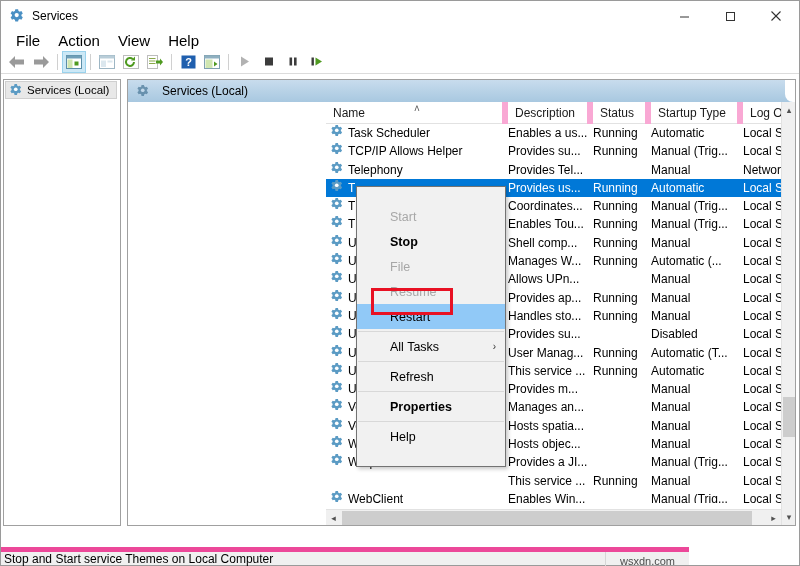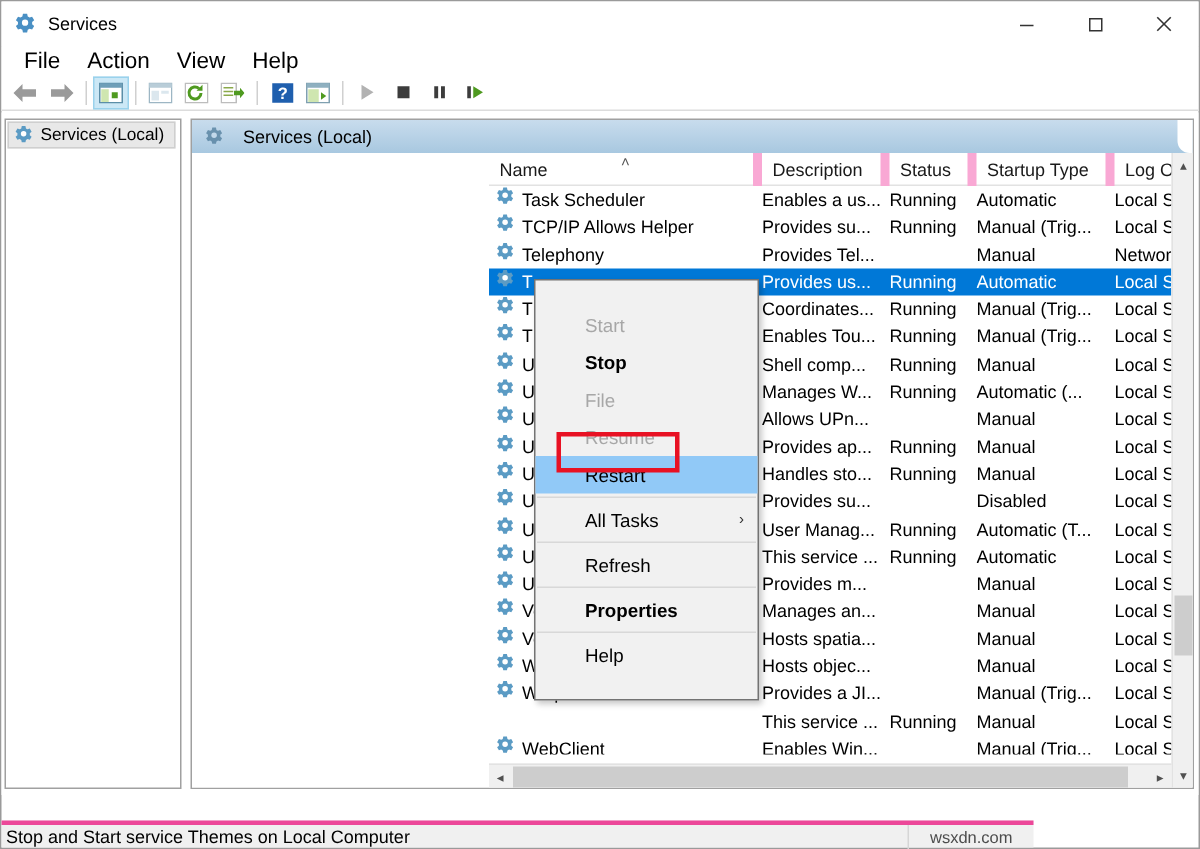--- a/index.html
+++ b/index.html
@@ -264,21 +264,21 @@
     border: 3px solid #e81123;
     z-index: 50;
     pointer-events: none;
   }
 
   
   .statusbar {
     position: absolute; left: 0; bottom: 0;
     width: 688px; height: 18px;
     background: #f0f0f0;
-    border-top: 3px solid #ec4899;
+    border-top: 5px solid #ec4899;
     display: flex; align-items: center;
   }
   .status-text { padding-left: 3px; font-size: 12px; color: #000; }
   .watermark {
     position: absolute; right: 0; top: 0;
     height: 18px; width: 84px;
     border-left: 1px solid #d6d6d6;
     display: flex; align-items: center; justify-content: center;
     font-size: 11px; color: #4c4c4c;
   }

